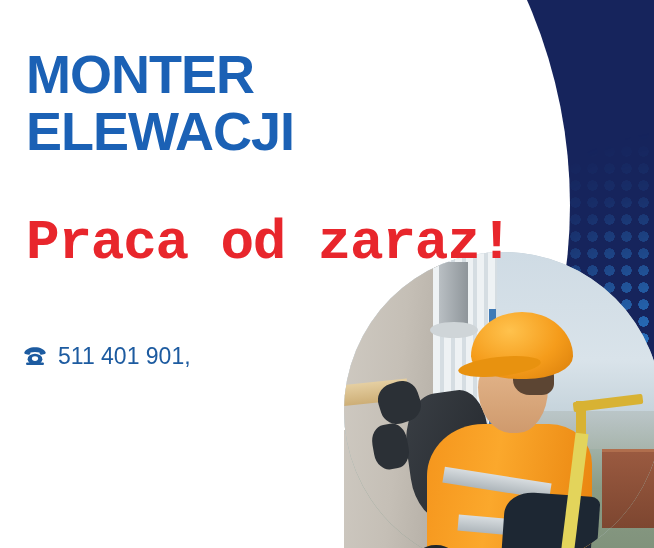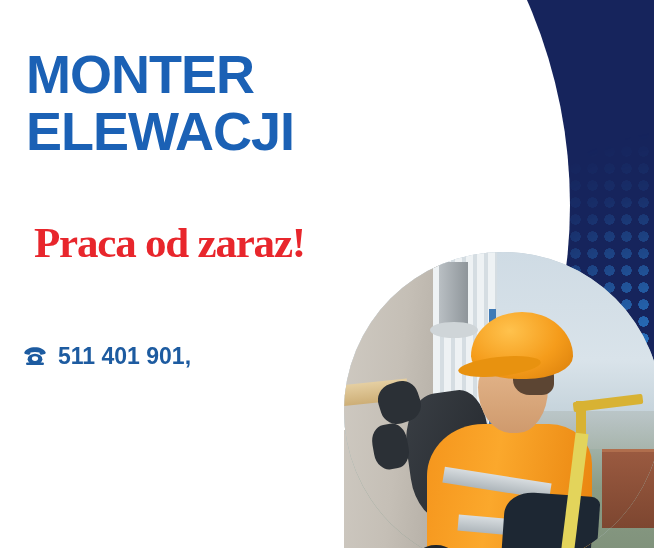--- a/index.html
+++ b/index.html
@@ -231,33 +231,33 @@
     font-size:54px;
     line-height:57px;
     letter-spacing:-1px;
     color:#1b61b5;
     font-family:"Liberation Sans",sans-serif;
   }
   .headline div{white-space:nowrap;}
 
   
   .tagline{
-    position:absolute;left:34px;top:218px;
+    position:absolute;left:26px;top:218px;
     font-weight:bold;
-    font-size:43px;
+    font-size:56px;
     line-height:50px;
     letter-spacing:-1.2px;
     color:#e8262c;
-    font-family:Liberation Serif, serif;
+    font-family:Liberation Mono, monospace;
     white-space:nowrap;
   }
 
   
   .contacts{
-    position:absolute;left:22px;top:334px;font-weight:bold;
+    position:absolute;left:22px;top:334px;
   }
   .contact-row{
     display:flex;align-items:center;
     height:44px;
   }
   .contact-ico{
     width:36px;flex:0 0 36px;
     display:flex;align-items:center;
   }
   .contact-txt{

